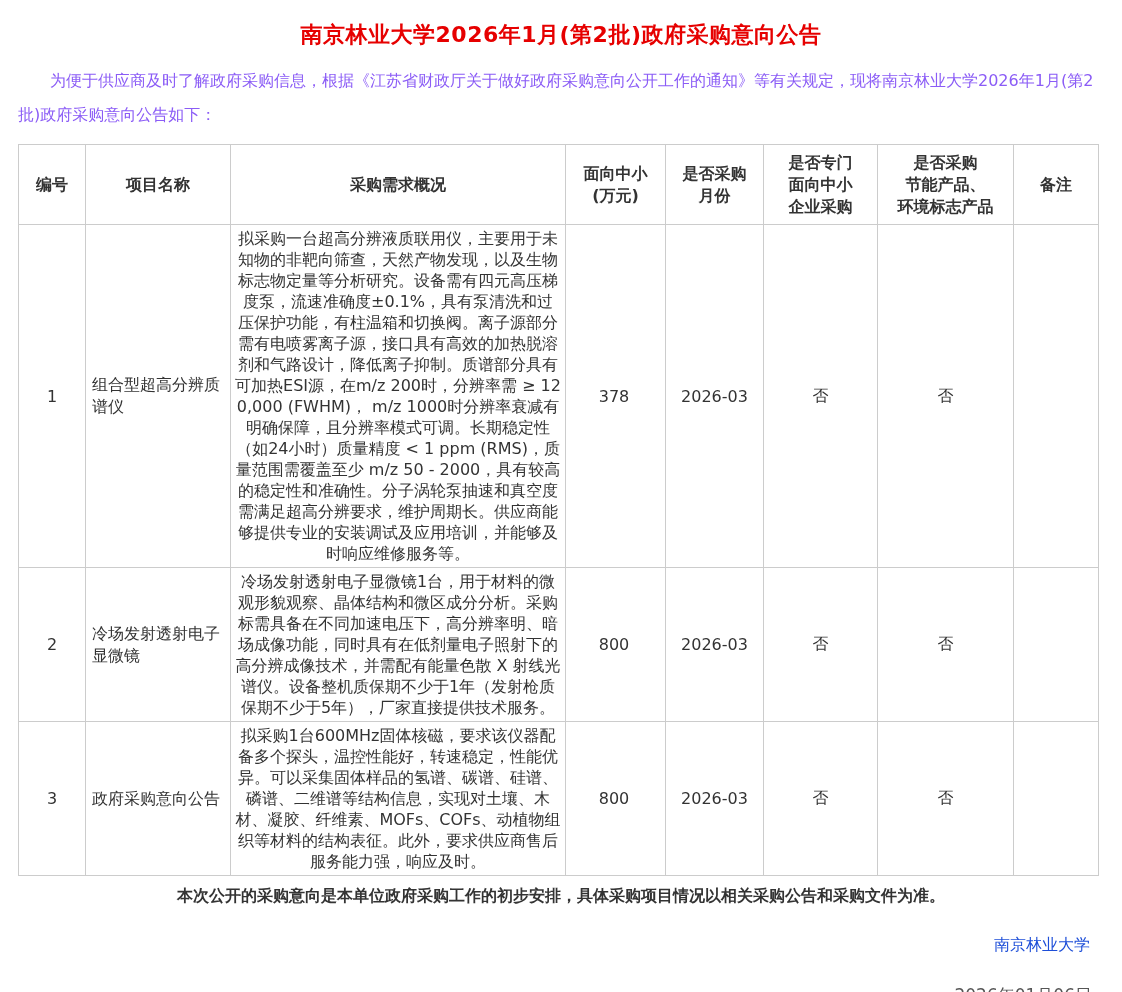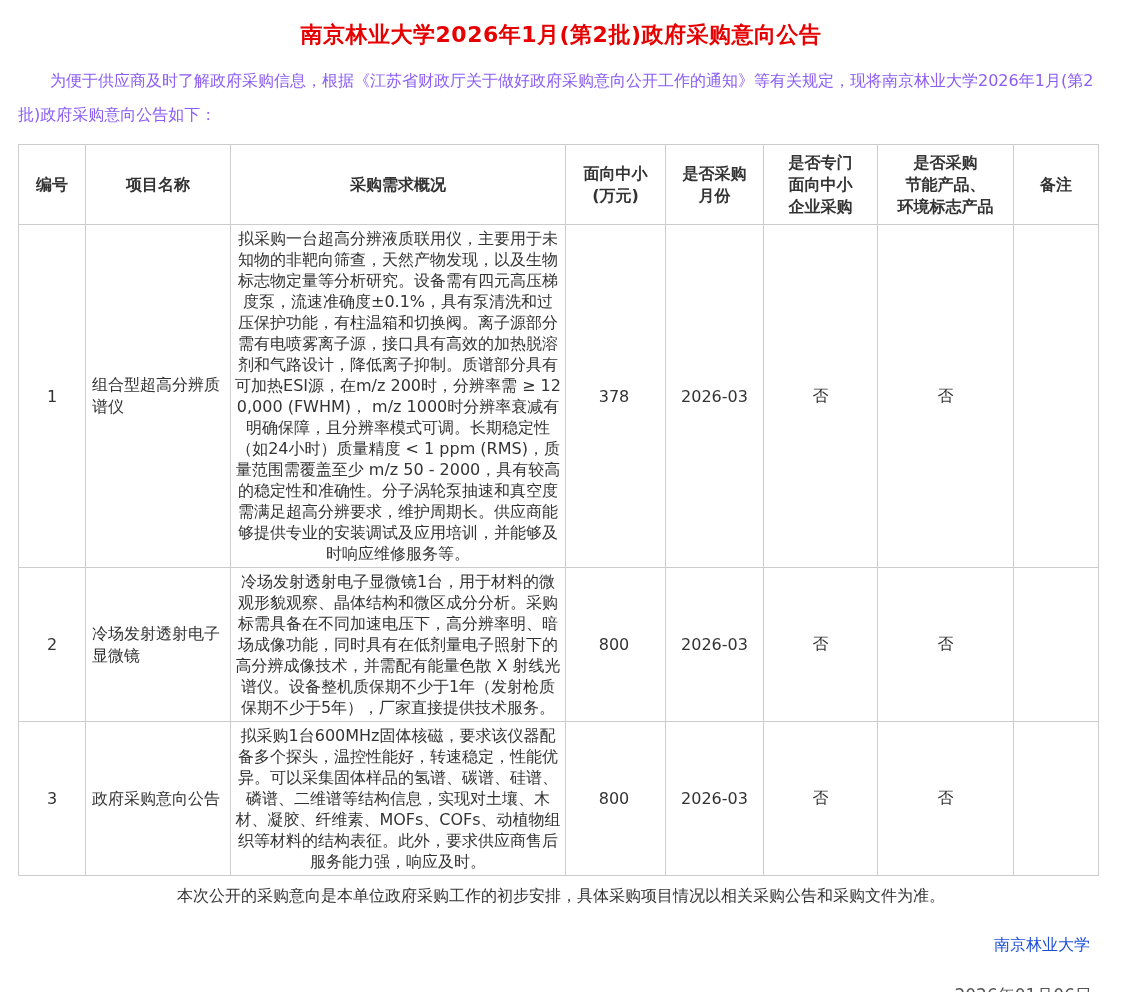--- a/index.html
+++ b/index.html
@@ -53,21 +53,21 @@
   td.c-no     { text-align: center; }
   td.c-name   { text-align: left; padding: 4px 6px; line-height: 22px; }
   td.c-desc   { text-align: center; padding: 3px 4px; line-height: 21px; font-size: 16px; }
   td.c-budget { text-align: center; padding-right: 3px; }
   td.c-month  { text-align: center; }
   td.c-yesno  { text-align: center; }
   td.c-remark { text-align: center; }
   .footer-note {
     margin-top: 10px;
     text-align: center;
-    font-weight: normal;
+    font-weight: bold;
     font-size: 16px;
     color: #333333;
   }
   .signature {
     margin-top: 28px;
     text-align: right;
     padding-right: 14px;
     font-size: 16px;
     color: #1d4ed8;
   }

